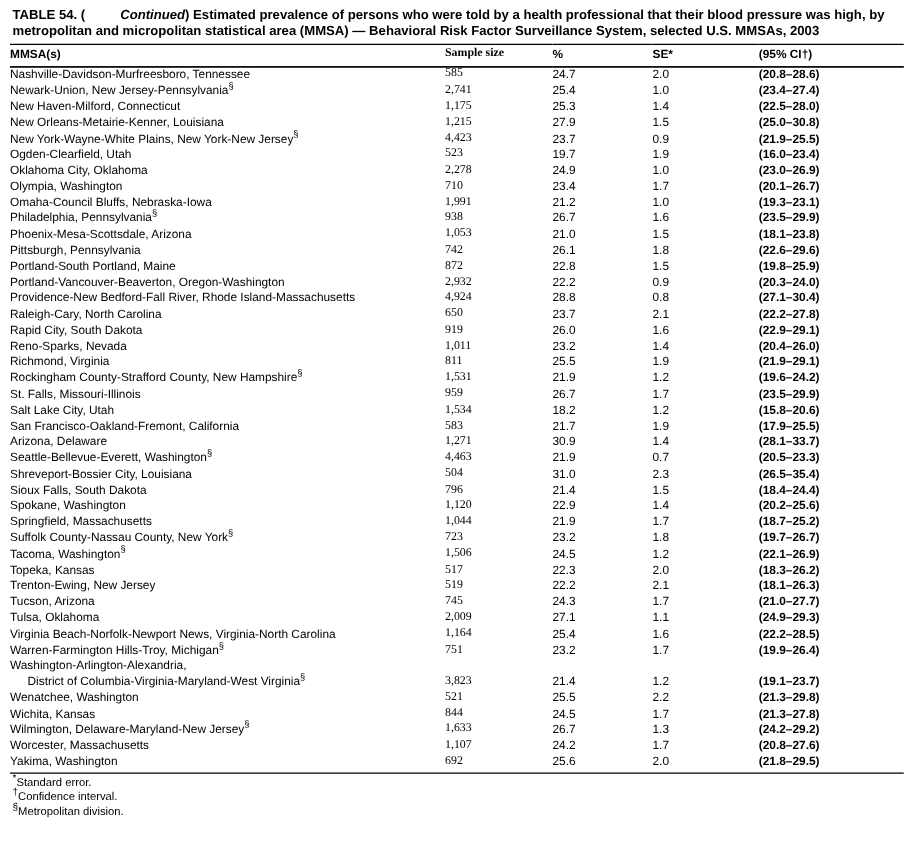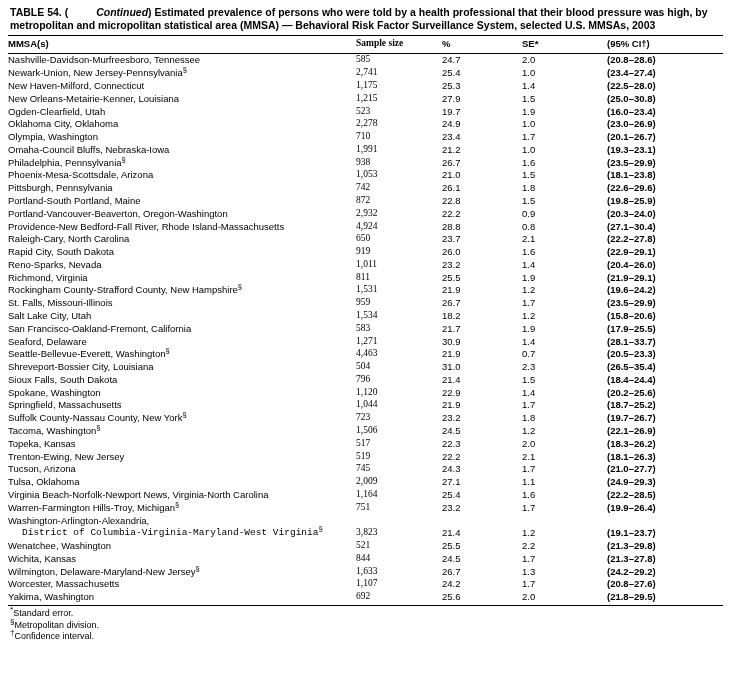--- a/index.html
+++ b/index.html
@@ -57,21 +57,21 @@
   col.c-pct  { width: 80px; }
   col.c-se   { width: 85px; }
   col.c-ci   { width: auto; }
 
   th.c-name, td.c-name { text-align: left; padding-left: 2px; }
   th.c-size, td.c-size { text-align: left; padding-left: 0; font-family: Liberation Serif, serif; }
   th.c-pct,  td.c-pct  { text-align: left; padding-left: 4px; }
   th.c-se,   td.c-se   { text-align: left; padding-left: 6px; }
   th.c-ci,   td.c-ci   { text-align: left; padding-left: 4px; font-weight: bold; }
 
-  td.c-name .indent { padding-left: 14px; display: block; font-family: Liberation Mono, monospace; }
+  td.c-name .indent { padding-left: 14px; display: block; }
   sup {
     font-size: 7.5px;
     vertical-align: super;
     line-height: 0;
   }
   .rule-bottom {
     border-top: 1.2px solid #000;
     margin-top: 2px;
   }
   .footnotes {
@@ -135,20 +135,27 @@
           <td class="c-ci">(22.5–28.0)</td>
         </tr>
         <tr>
           <td class="c-name"><span>New Orleans-Metairie-Kenner, Louisiana</span></td>
           <td class="c-size">1,215</td>
           <td class="c-pct">27.9</td>
           <td class="c-se">1.5</td>
           <td class="c-ci">(25.0–30.8)</td>
         </tr>
         <tr>
+          <td class="c-name"><span>New York-Wayne-White Plains, New York-New Jersey<sup>§</sup></span></td>
+          <td class="c-size">4,423</td>
+          <td class="c-pct">23.7</td>
+          <td class="c-se">0.9</td>
+          <td class="c-ci">(21.9–25.5)</td>
+        </tr>
+        <tr>
           <td class="c-name"><span>Ogden-Clearfield, Utah</span></td>
           <td class="c-size">523</td>
           <td class="c-pct">19.7</td>
           <td class="c-se">1.9</td>
           <td class="c-ci">(16.0–23.4)</td>
         </tr>
         <tr>
           <td class="c-name"><span>Oklahoma City, Oklahoma</span></td>
           <td class="c-size">2,278</td>
           <td class="c-pct">24.9</td>
@@ -261,21 +268,21 @@
           <td class="c-ci">(15.8–20.6)</td>
         </tr>
         <tr>
           <td class="c-name"><span>San Francisco-Oakland-Fremont, California</span></td>
           <td class="c-size">583</td>
           <td class="c-pct">21.7</td>
           <td class="c-se">1.9</td>
           <td class="c-ci">(17.9–25.5)</td>
         </tr>
         <tr>
-          <td class="c-name"><span>Seaford, Delaware</span></td>
+          <td class="c-name"><span>Arizona, Delaware</span></td>
           <td class="c-size">1,271</td>
           <td class="c-pct">30.9</td>
           <td class="c-se">1.4</td>
           <td class="c-ci">(28.1–33.7)</td>
         </tr>
         <tr>
           <td class="c-name"><span>Seattle-Bellevue-Everett, Washington<sup>§</sup></span></td>
           <td class="c-size">4,463</td>
           <td class="c-pct">21.9</td>
           <td class="c-se">0.7</td>
@@ -416,17 +423,17 @@
           <td class="c-se">2.0</td>
           <td class="c-ci">(21.8–29.5)</td>
         </tr>
       </tbody>
   </table>
 
   <div class="rule-bottom"></div>
 
   <div class="footnotes" id="footnotes">
       <div><span class="fn-mark">*</span><span>Standard error.</span></div>
+      <div><span class="fn-mark">†</span><span>Confidence interval.</span></div>
       <div><span class="fn-mark">§</span><span>Metropolitan division.</span></div>
-      <div><span class="fn-mark">†</span><span>Confidence interval.</span></div>
     </div>
 
 </div>
 
 </body></html>

